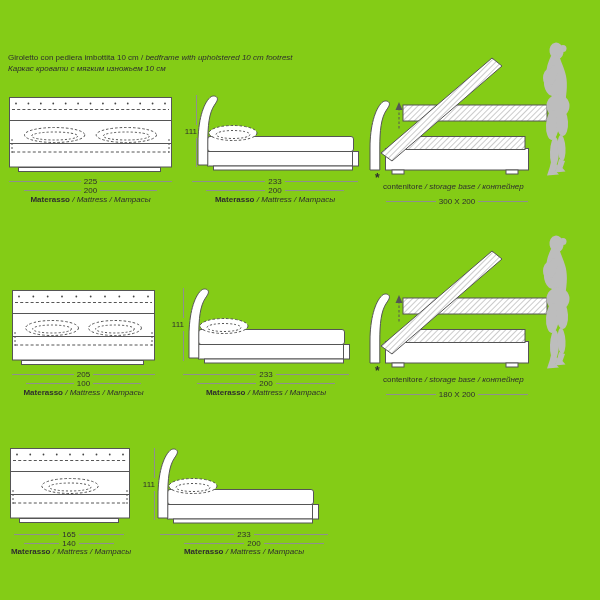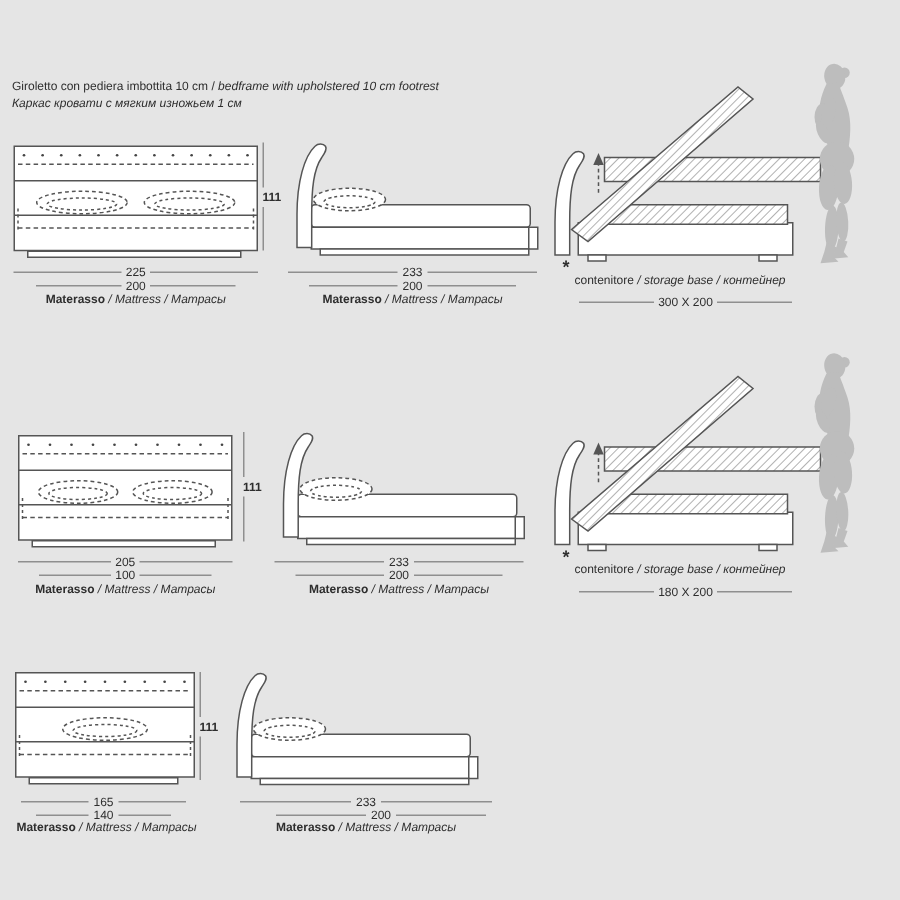--- a/index.html
+++ b/index.html
@@ -1,40 +1,40 @@
 <!DOCTYPE html>
 <html><head>
 <meta charset="utf-8">
 <style>
   html,body{margin:0;padding:0;background:#fff;}
-  #page{position:relative;width:600px;height:600px;background:#e5e5e5;overflow:hidden;
+  #page{position:relative;width:600px;height:600px;background:#84cc16;overflow:hidden;
         font-family:"Liberation Sans",sans-serif;color:#2e2e2e;}
   .abs{position:absolute;}
   .hdr{font-size:8px;line-height:11px;color:#2e2e2e;white-space:nowrap;}
   .hdim{position:absolute;display:flex;align-items:center;height:10px;font-size:8px;color:#2e2e2e;}
   .hdim .hl{flex:1;border-top:1px solid #8f8f8f;height:0;}
   .hdim .hv{padding:0 3px;white-space:nowrap;}
-  .vdim{position:absolute;display:flex;flex-direction:column;align-items:flex-start;width:22px;font-size:8px;color:#2e2e2e;font-weight:bold;}
+  .vdim{position:absolute;display:flex;flex-direction:column;align-items:flex-end;width:22px;font-size:8px;color:#2e2e2e;}
   .vdim .vl{width:1px;flex:1;background:#8f8f8f;}
   .vdim .vv{padding:2px 0;}
   .mlabel{position:absolute;font-size:8px;text-align:center;color:#2e2e2e;white-space:nowrap;}
   .mlabel b{font-weight:bold;}
   .mlabel i,.note i{font-style:italic;margin-top:36px;}
   .note{position:absolute;font-size:8px;color:#2e2e2e;white-space:nowrap;}
   .star{position:absolute;font-size:12px;font-weight:bold;color:#2e2e2e;line-height:8px;}
   svg{display:block;overflow:visible;}
 </style>
 </head>
 <body>
 
 <div id="page">
 
   <div class="abs hdr" style="left:8px;top:52px;">
     <div><span>Giroletto con pediera imbottita 10 cm / </span><i>bedframe with upholstered 10 cm footrest</i></div>
-    <div><i>Каркас кровати с мягким изножьем 1 см</i></div>
+    <div><i>Каркас кровати с мягким изножьем 10 см</i></div>
   </div>
 
   <div class="abs" id="front-0" style="left:9px;top:95px;">
       <svg width="165" height="79" viewBox="0 0 165 79">
         <rect x="0.5" y="2.5" width="162" height="69.5" fill="#fff" stroke="#555555"></rect>
         <circle cx="7" cy="8.5" r="0.9" fill="#444"></circle>
         <circle cx="19.416666666666664" cy="8.5" r="0.9" fill="#444"></circle>
         <circle cx="31.833333333333332" cy="8.5" r="0.9" fill="#444"></circle>
         <circle cx="44.25" cy="8.5" r="0.9" fill="#444"></circle>
         <circle cx="56.666666666666664" cy="8.5" r="0.9" fill="#444"></circle>

